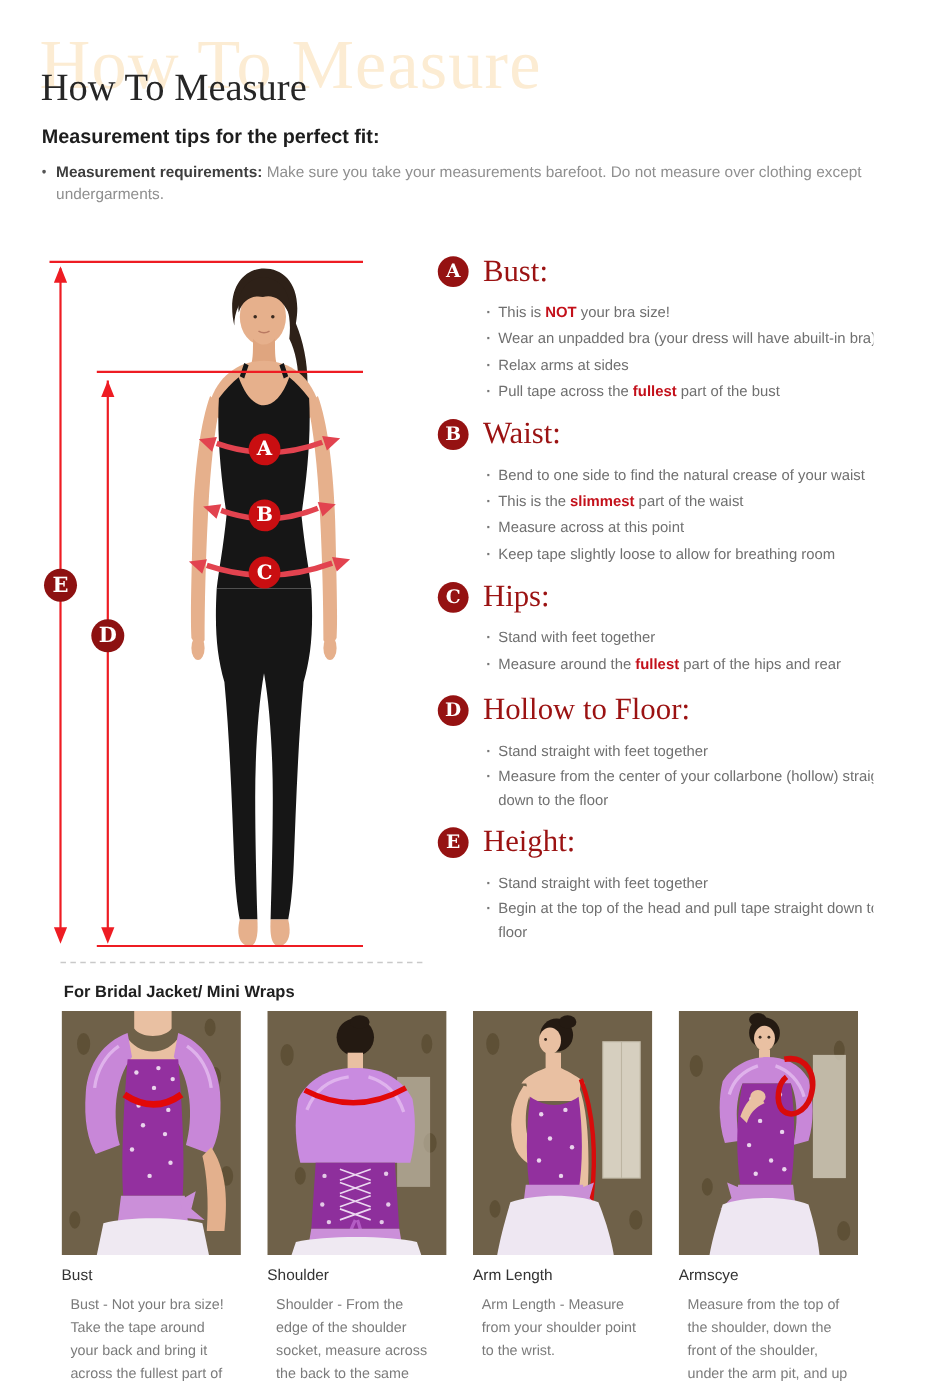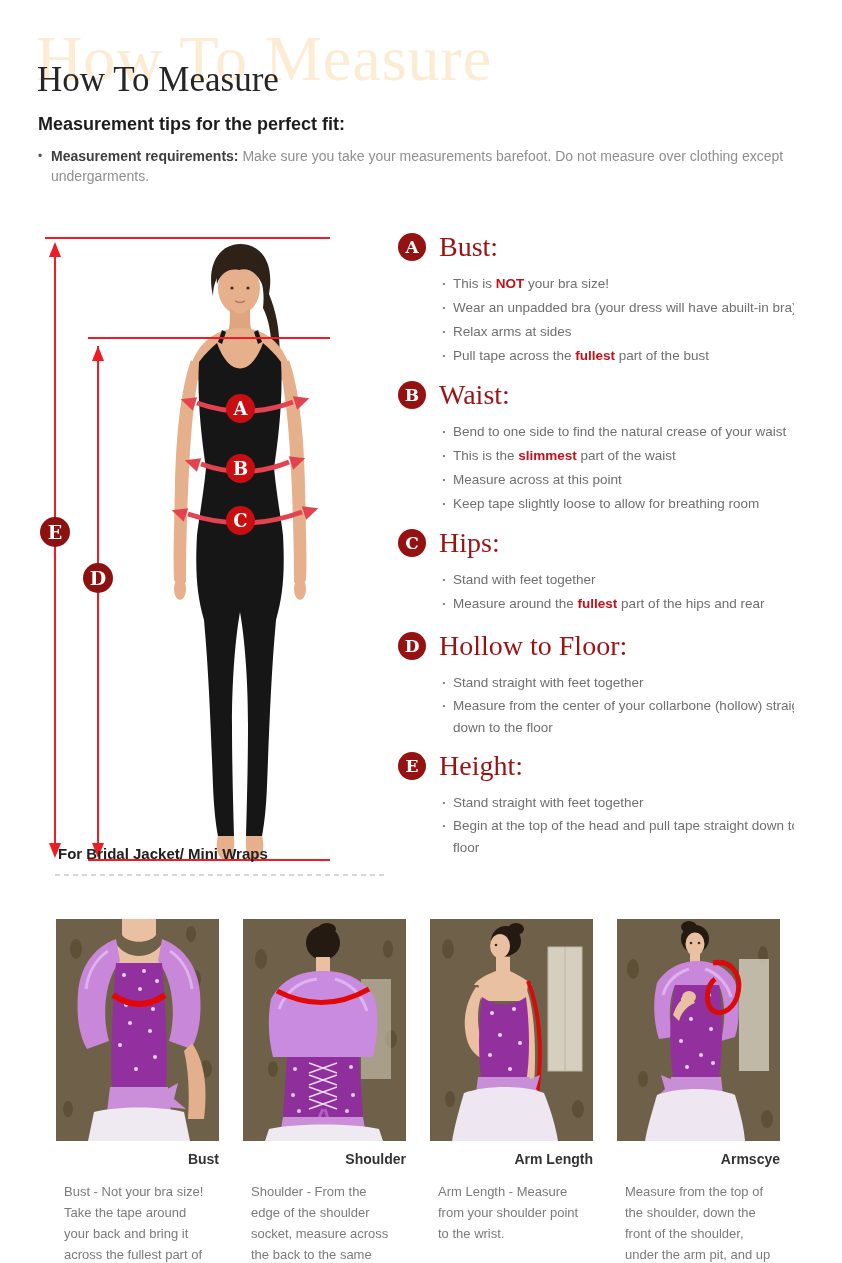--- a/index.html
+++ b/index.html
@@ -40,25 +40,25 @@
   .msec-letter{flex:0 0 auto;width:28px;height:28px;border-radius:50%;background:#951212;color:#fff;
                font-family:"DejaVu Serif",serif;font-size:17px;font-weight:bold;
                display:flex;align-items:center;justify-content:center;}
   .msec-title{margin-left:13px;font-family:"Liberation Serif",serif;font-size:28px;color:#9b1212;}
   .msec ul{list-style:none;margin:0;padding:0 0 0 44px;}
   .msec li{position:relative;padding-left:11px;font-size:13.5px;color:#6f6f6f;line-height:24px;max-width:385px;}
   .msec li::before{content:"·";position:absolute;left:0;top:0;color:#777;font-weight:bold;}
   .em{color:#c3101a;font-weight:bold;}
 
   
-  .bridal-heading{position:absolute;left:58px;top:845px;margin:0;font-size:15px;font-weight:bold;color:#202020;}
+  .bridal-heading{position:absolute;left:58px;top:893px;margin:0;font-size:15px;font-weight:bold;color:#202020;}
   .cards{position:absolute;left:56px;top:919px;display:flex;gap:24px;}
   .card{width:163px;}
   .card svg{display:block;width:163px;height:222px;}
-  .card-title{margin:10px 0 14px;font-size:14px;font-weight:bold;color:#333;text-align:right;}
+  .card-title{margin:10px 0 8px;font-size:14px;font-weight:normal;color:#333;}
   .card-text{margin:8px;font-size:13px;color:#7b7b7b;line-height:21px;}
 </style>
 </head>
 <body>
 
 <div class="page">
 
   <div class="watermark">How To Measure</div>
   <h1 class="page-title">How To Measure</h1>
 

